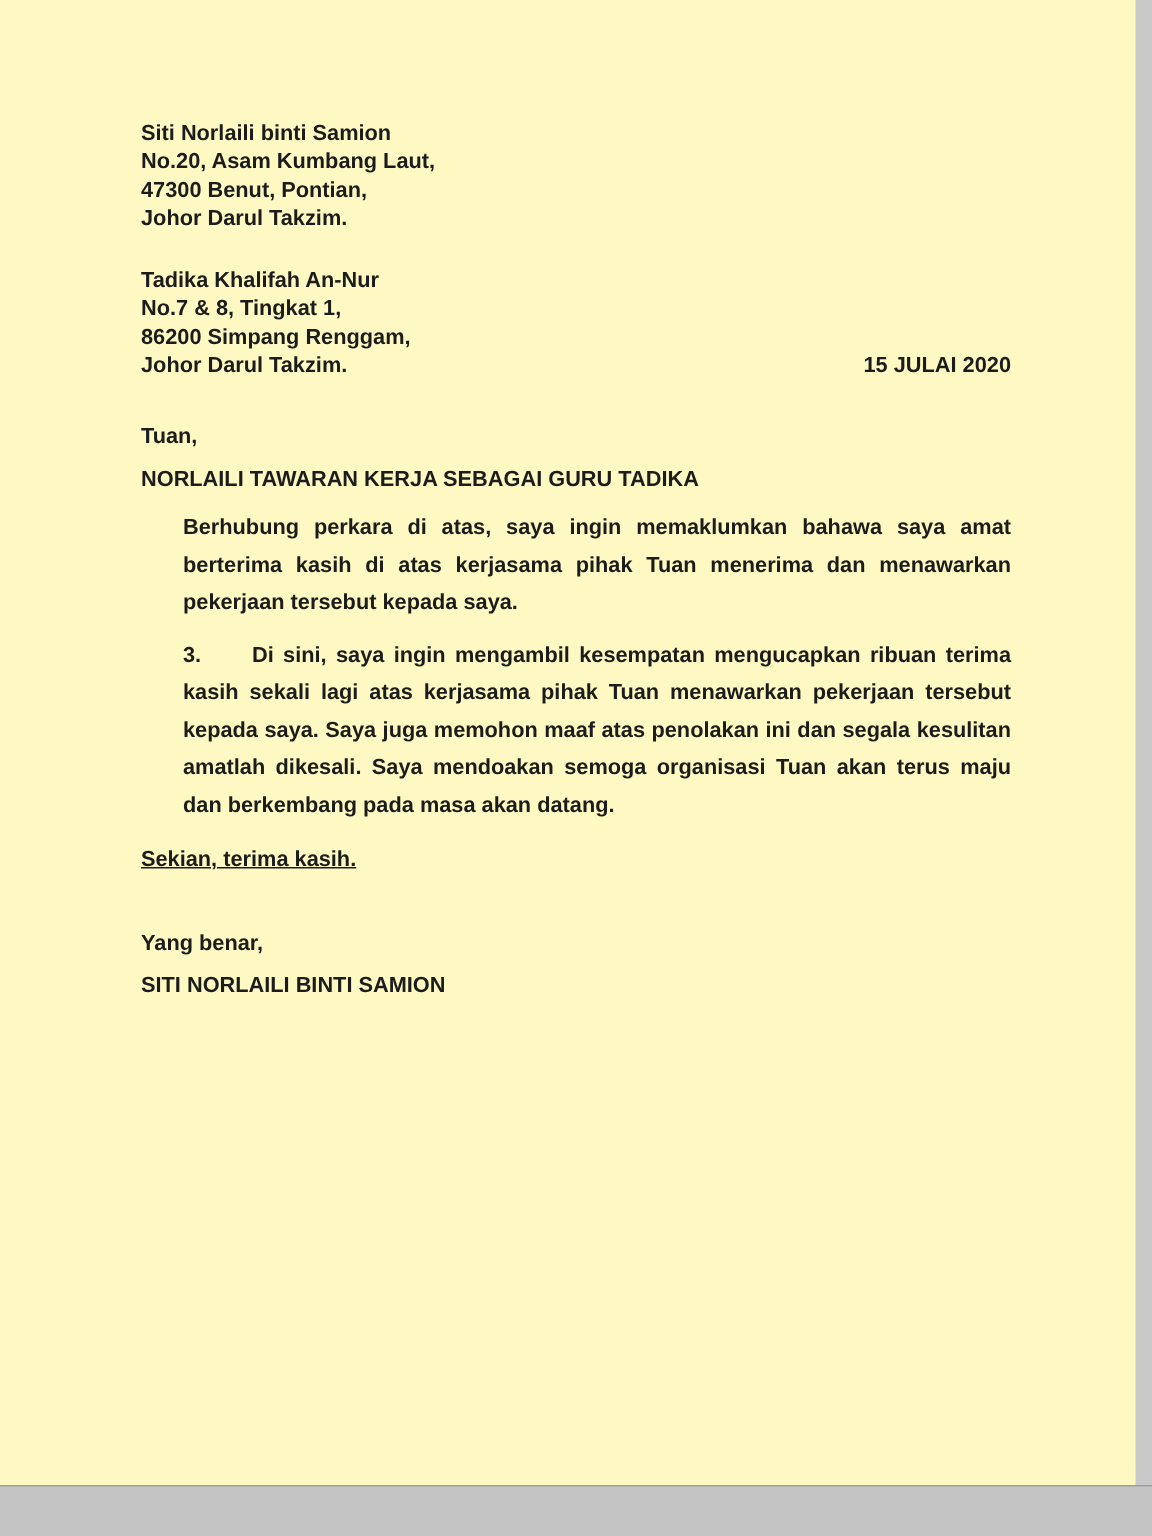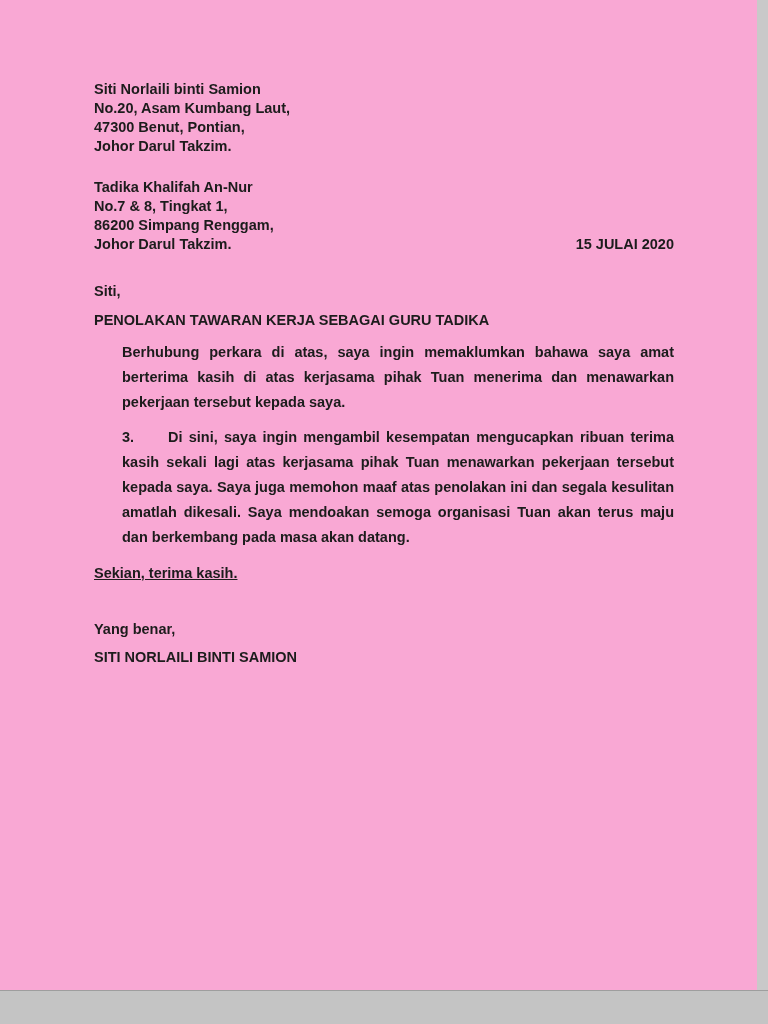--- a/index.html
+++ b/index.html
@@ -12,21 +12,21 @@
     background: #c9c9c9;
     overflow: hidden;
     font-family: "Liberation Sans", sans-serif;
   }
   .doc-page {
     position: absolute;
     top: 0;
     left: 0;
     width: 757px;
     height: 990px;
-    background: #f9a8d4;
+    background: #fef9c3;
     box-sizing: border-box;
     padding: 80px 83px 0 94px;
     color: #1c1c1c;
     font-weight: bold;
     font-size: 14.5px;
   }
   .addr-block {
     line-height: 19px;
   }
   .recipient-block {
@@ -96,23 +96,23 @@
   <div class="addr-block recipient-block">
     <div>Tadika Khalifah An-Nur</div>
     <div>No.7 &amp; 8, Tingkat 1,</div>
     <div>86200 Simpang Renggam,</div>
     <div class="addr-last-row">
       <span>Johor Darul Takzim.</span>
       <span class="date">15 JULAI 2020</span>
     </div>
   </div>
 
-  <div class="salutation">Siti,</div>
+  <div class="salutation">Tuan,</div>
 
-  <div class="subject">PENOLAKAN TAWARAN KERJA SEBAGAI GURU TADIKA</div>
+  <div class="subject">NORLAILI TAWARAN KERJA SEBAGAI GURU TADIKA</div>
 
   <div class="para">
     <span>Berhubung perkara di atas, saya ingin memaklumkan bahawa saya amat berterima kasih di atas kerjasama pihak Tuan menerima dan menawarkan pekerjaan tersebut kepada saya.</span>
   </div>
 
 
   <div class="para">
     <span class="para-number">3.</span><span>Di sini, saya ingin mengambil kesempatan mengucapkan ribuan terima kasih sekali lagi atas kerjasama pihak Tuan menawarkan pekerjaan tersebut kepada saya. Saya juga memohon maaf atas penolakan ini dan segala kesulitan amatlah dikesali. Saya mendoakan semoga organisasi Tuan akan terus maju dan berkembang pada masa akan datang.</span>
   </div>
 

